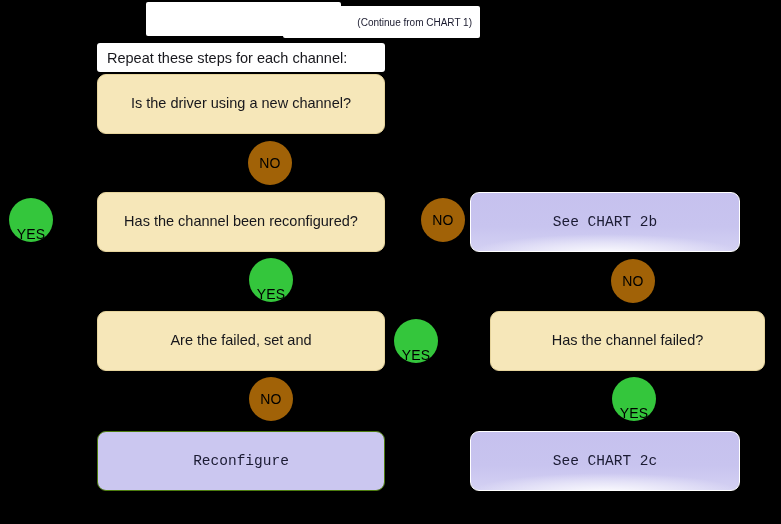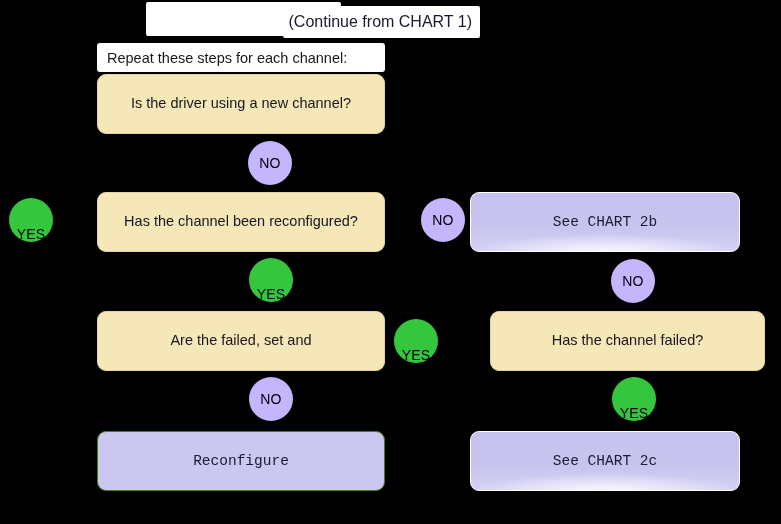--- a/index.html
+++ b/index.html
@@ -34,21 +34,21 @@
     border-radius: 2px;
   }
   .start-box {
     font-size: 19px;
     font-weight: bold;
     color: #111111;
     justify-content: flex-end;
     padding-right: 10px;
   }
   .continue-box {
-    font-size: 16px;
+    font-size: 10px;
     color: #1a1a2e;
     justify-content: flex-end;
     padding-right: 8px;
   }
   .repeat-box {
     font-size: 14.5px;
     color: #17171c;
     justify-content: flex-start;
     padding-left: 10px;
     border-radius: 3px;
@@ -98,21 +98,21 @@
     border-radius: 50%;
     display: flex;
     align-items: center;
     justify-content: center;
     font-size: 14px;
     font-weight: normal;
     color: #000000;
     letter-spacing: 0.2px;
   }
   .badge-no {
-    background: #c4b5fd;
+    background: #a16207;
   }
   .badge-yes {
     background: #34c63c;
     align-items: flex-end;
   }
   .mline { display: block; }
 </style>
 </head>
 <body>
 

